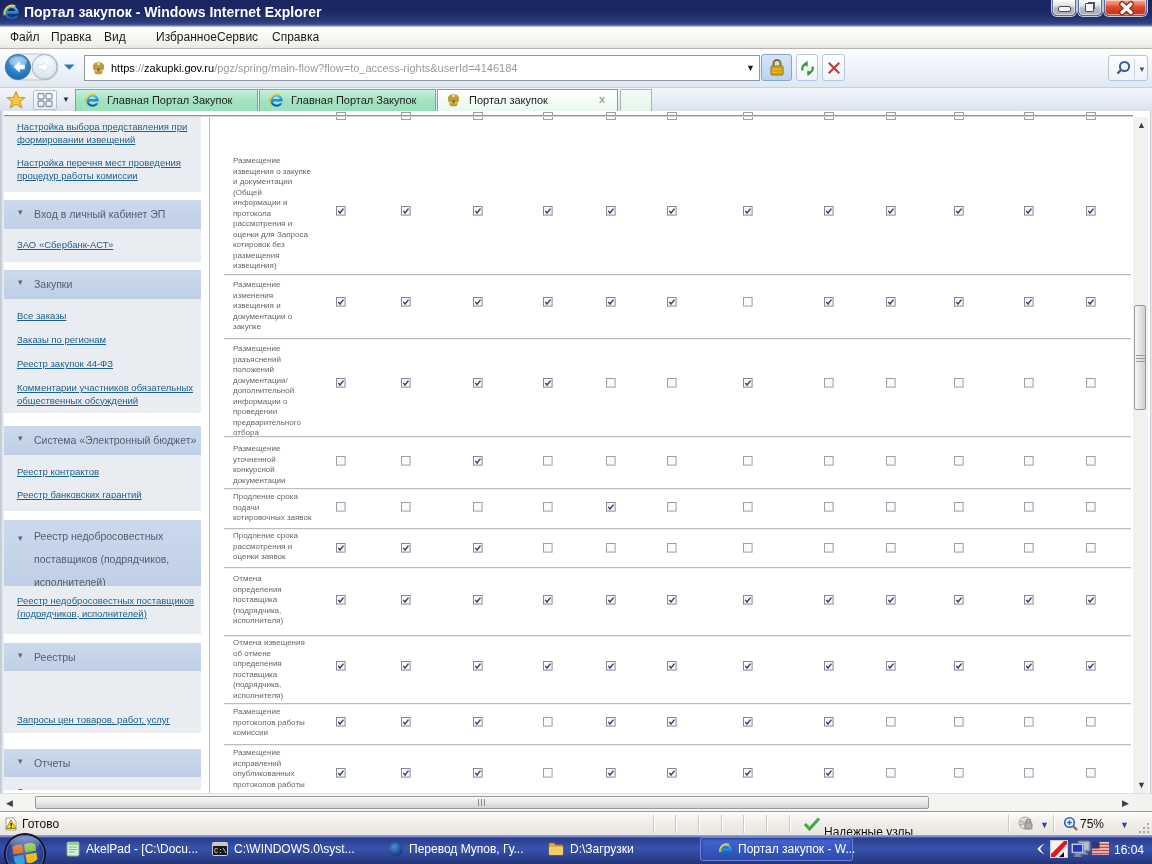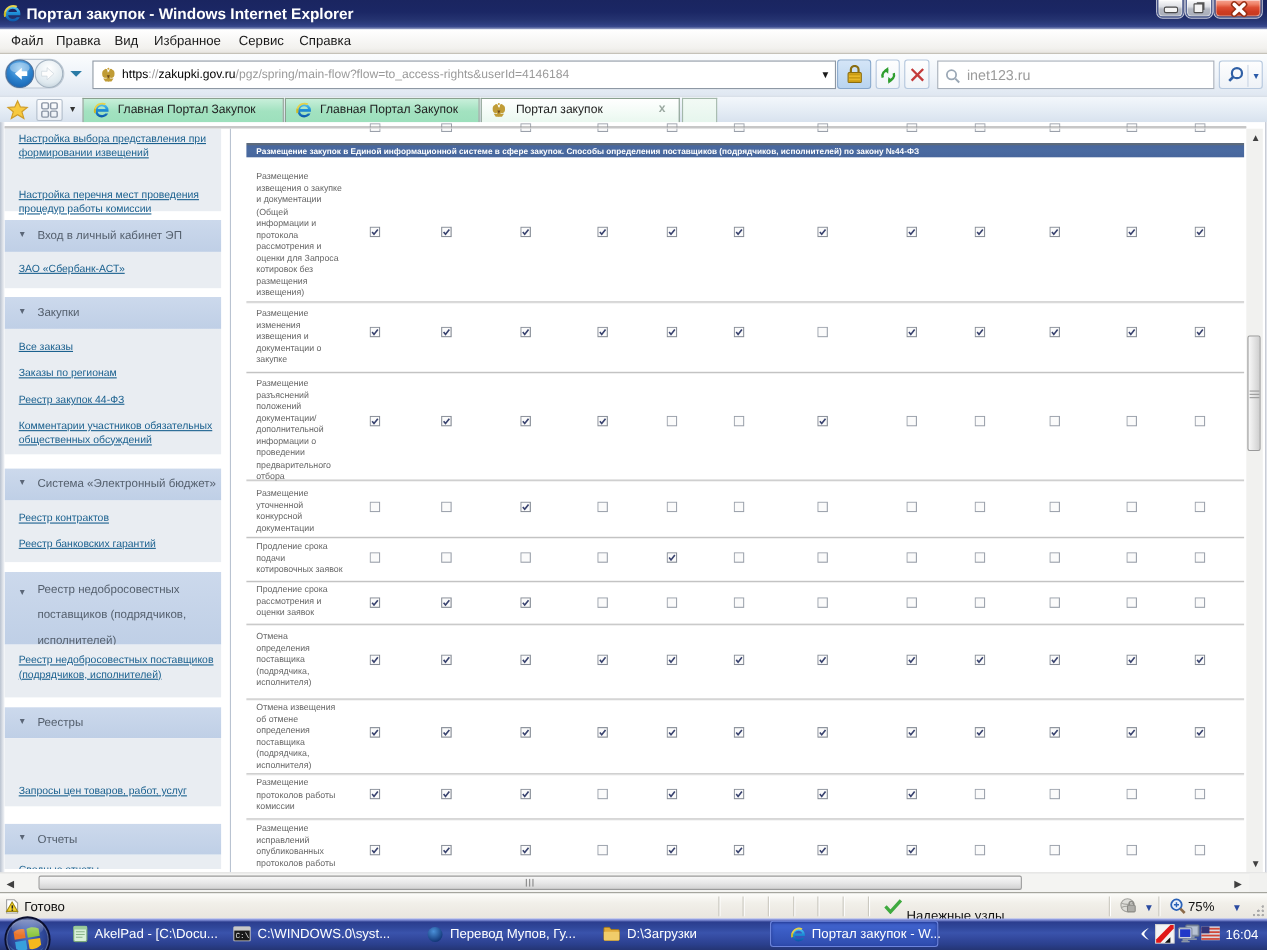--- a/index.html
+++ b/index.html
@@ -102,21 +102,21 @@
           <line x1="26" y1="4" x2="17" y2="12.5"></line>
         </g>
   </svg>
     </div>
 </div>
 
 <div id="menubar">
   <span style="left:10px">Файл</span>
   <span style="left:51px">Правка</span>
   <span style="left:104px">Вид</span>
-  <span style="left:140px">Избранное</span>
+  <span style="left:156px">Избранное</span>
   <span style="left:217px">Сервис</span>
   <span style="left:272px">Справка</span>
 </div>
 
 <div id="navbar">
   <svg width="80" height="34" viewBox="0 0 80 34" style="position:absolute;left:2px;top:2px">
     <defs>
       <radialGradient id="bk" cx="0.5" cy="0.3" r="0.9">
           <stop offset="0" stop-color="#7ec0f0"></stop>
           <stop offset="0.45" stop-color="#2e84cf"></stop>
@@ -167,27 +167,20 @@
       <path d="M8.5 0.8 L8.5 7 L4.6 3.9 Z" fill="#2f9e2f"></path>
       <path d="M13.5 6.5 A5 5 0 0 1 8.5 13.2" fill="none" stroke="#2f9e2f" stroke-width="2.2"></path>
       <path d="M8.5 16.2 L8.5 10 L12.4 13.1 Z" fill="#2f9e2f"></path>
     </svg>
   </div>
   <div class="tbtn" style="left:822px;width:23px">
     <svg width="14" height="14" viewBox="0 0 14 14" style="position:absolute;left:4px;top:6px">
       <path d="M1 2.5 L2.5 1 L7 5.5 L11.5 1 L13 2.5 L8.5 7 L13 11.5 L11.5 13 L7 8.5 L2.5 13 L1 11.5 L5.5 7 Z" fill="#c43b3b"></path>
     </svg>
   </div>
-  <div id="searchbox">
-    <svg width="15" height="15" viewBox="0 0 15 15" style="position:absolute;left:6px;top:6px">
-      <circle cx="6" cy="6" r="4.2" fill="none" stroke="#9aa7b5" stroke-width="1.6"></circle>
-      <path d="M9.5 9.5 L13 13" stroke="#9aa7b5" stroke-width="1.8"></path>
-    </svg>
-    <span class="stext">inet123.ru</span>
-  </div>
   <div id="srchbtn">
     <svg width="17" height="17" viewBox="0 0 17 17" style="position:absolute;left:6px;top:4px">
       <circle cx="9.5" cy="6.5" r="4.6" fill="none" stroke="#2f5fa5" stroke-width="2"></circle>
       <path d="M6 10 L2.5 13.5" stroke="#2f5fa5" stroke-width="2.4"></path>
     </svg>
     <div style="position:absolute;left:25px;top:3px;width:1px;height:20px;background:#c8d4e4"></div>
     <span style="position:absolute;left:29px;top:9px;font-size:8px;color:#2a5aa8">▼</span>
   </div>
 </div>
 
@@ -251,21 +244,21 @@
     <span style="position:absolute;right:12px;top:3px;color:#9aa8a0;font-size:11px;font-weight:bold">x</span>
   </div>
   <div class="tab" style="left:620px;width:32px;background:linear-gradient(#f2faf5,#ddf2e7);border-color:#a3b8aa"></div>
 </div>
 
 <div id="content">
   <div style="position:absolute;left:-4px;top:-111px;width:210px;height:910px">
 
 <div class="spanel" style="top:117px;height:75px"></div>
 <a class="slink" style="top:121px" href="#l">Настройка выбора представления при<br>формировании извещений</a>
-<a class="slink" style="top:172px" href="#l">Настройка перечня мест проведения<br>процедур работы комиссии</a>
+<a class="slink" style="top:157px" href="#l">Настройка перечня мест проведения<br>процедур работы комиссии</a>
 <div class="shead" style="top:200px;height:29px"><span class="tri">▾</span>Вход в личный кабинет ЭП</div>
 <div class="spanel" style="top:229px;height:33px"></div>
 <a class="slink" style="top:239px" href="#l">ЗАО «Сбербанк-АСТ»</a>
 <div class="shead" style="top:270px;height:29px"><span class="tri">▾</span>Закупки</div>
 <div class="spanel" style="top:299px;height:114px"></div>
 <a class="slink" style="top:310px" href="#l">Все заказы</a>
 <a class="slink" style="top:334px" href="#l">Заказы по регионам</a>
 <a class="slink" style="top:358px" href="#l">Реестр закупок 44-ФЗ</a>
 <a class="slink" style="top:382px" href="#l">Комментарии участников обязательных<br>общественных обсуждений</a>
 <div class="shead" style="top:426px;height:29px"><span class="tri">▾</span>Система «Электронный бюджет»</div>
@@ -314,21 +307,20 @@
       </svg>
 <svg class="cb" style="left:954px;top:112px" width="10" height="8">
         <rect x="0.5" y="0.5" width="9" height="7" fill="#fdfdfd" stroke="#9aa0aa"></rect>
       </svg>
 <svg class="cb" style="left:1024px;top:112px" width="10" height="8">
         <rect x="0.5" y="0.5" width="9" height="7" fill="#fdfdfd" stroke="#9aa0aa"></rect>
       </svg>
 <svg class="cb" style="left:1086px;top:112px" width="10" height="8">
         <rect x="0.5" y="0.5" width="9" height="7" fill="#fdfdfd" stroke="#9aa0aa"></rect>
       </svg>
-<div class="thead">Размещение закупок в Единой информационной системе в сфере закупок. Способы определения поставщиков (подрядчиков, исполнителей) по закону №44-ФЗ</div>
 <div class="sep" style="top:274px"></div>
 <div class="rlabel" style="top:156px">Размещение<br>извещения о закупке<br>и документации<br>(Общей<br>информации и<br>протокола<br>рассмотрения и<br>оценки для Запроса<br>котировок без<br>размещения<br>извещения)</div>
 <svg class="cb " style="left:336px;top:206px" width="10" height="10">
         <rect x="0.5" y="0.5" width="8.6" height="8.6" fill="#fbfbfb" stroke="#848a94"></rect>
         <path d="M2.3 4.9 L4 7 L7.5 2.6" stroke="#39436f" stroke-width="1.5" fill="none"></path>
       </svg>
 <svg class="cb " style="left:401px;top:206px" width="10" height="10">
         <rect x="0.5" y="0.5" width="8.6" height="8.6" fill="#fbfbfb" stroke="#848a94"></rect>
         <path d="M2.3 4.9 L4 7 L7.5 2.6" stroke="#39436f" stroke-width="1.5" fill="none"></path>
       </svg>

